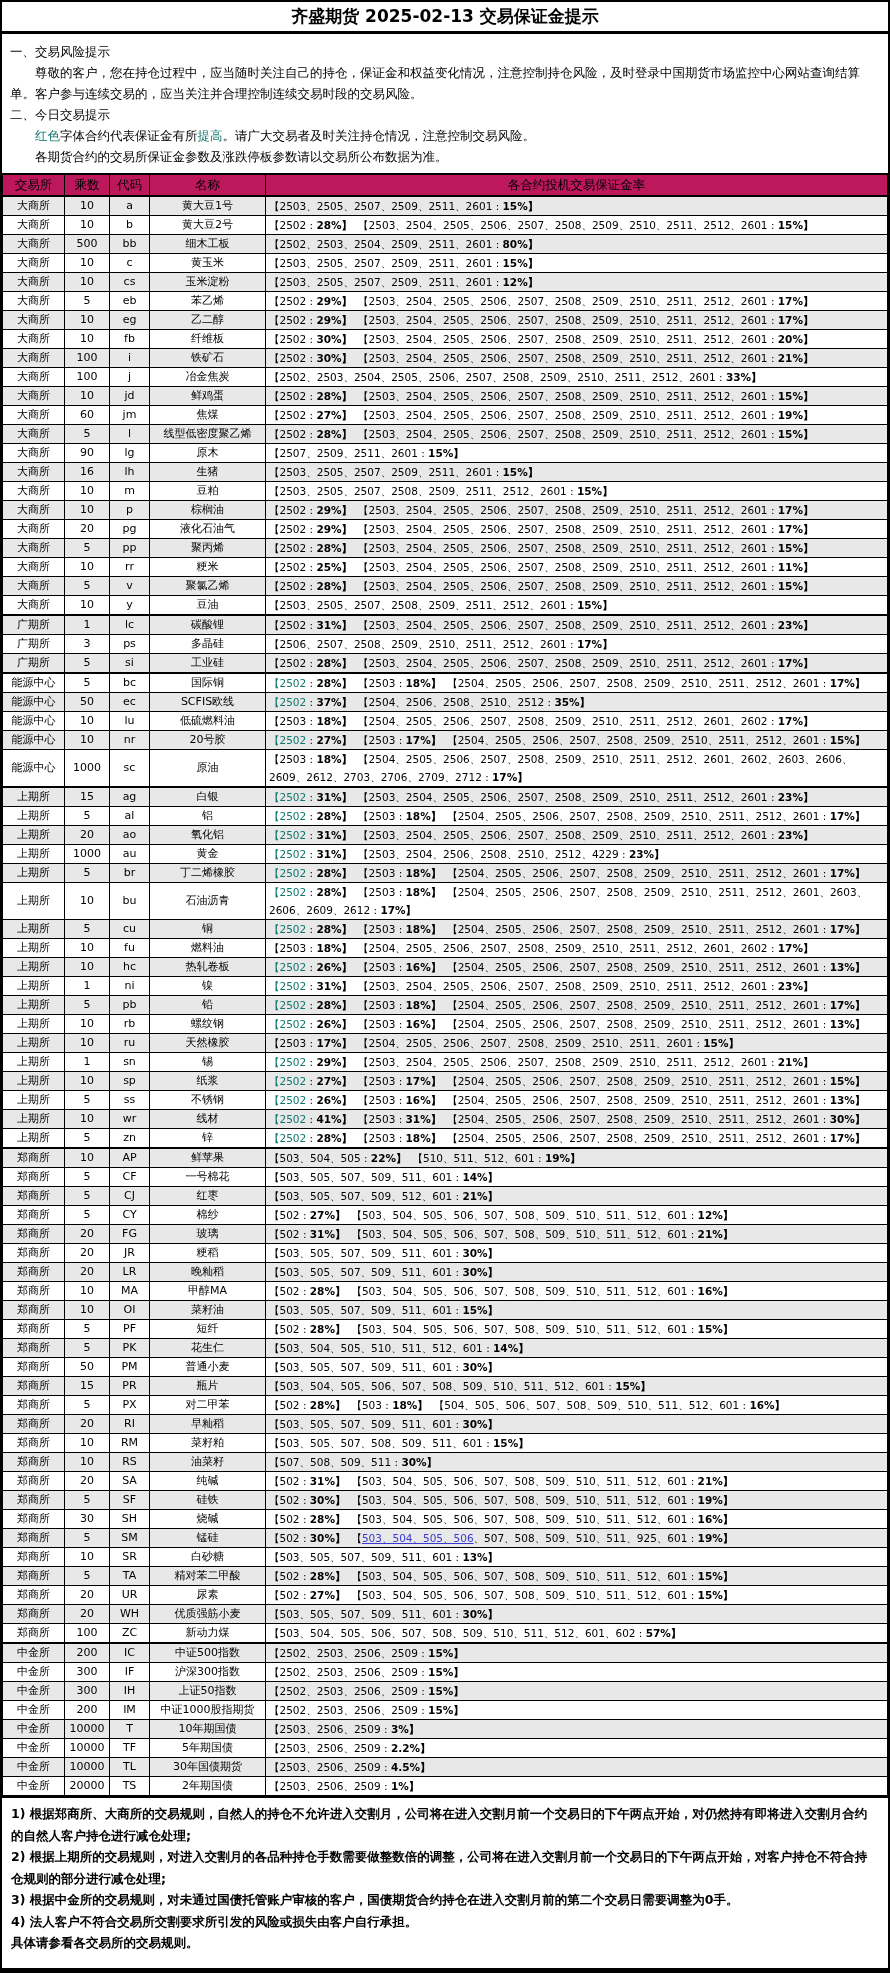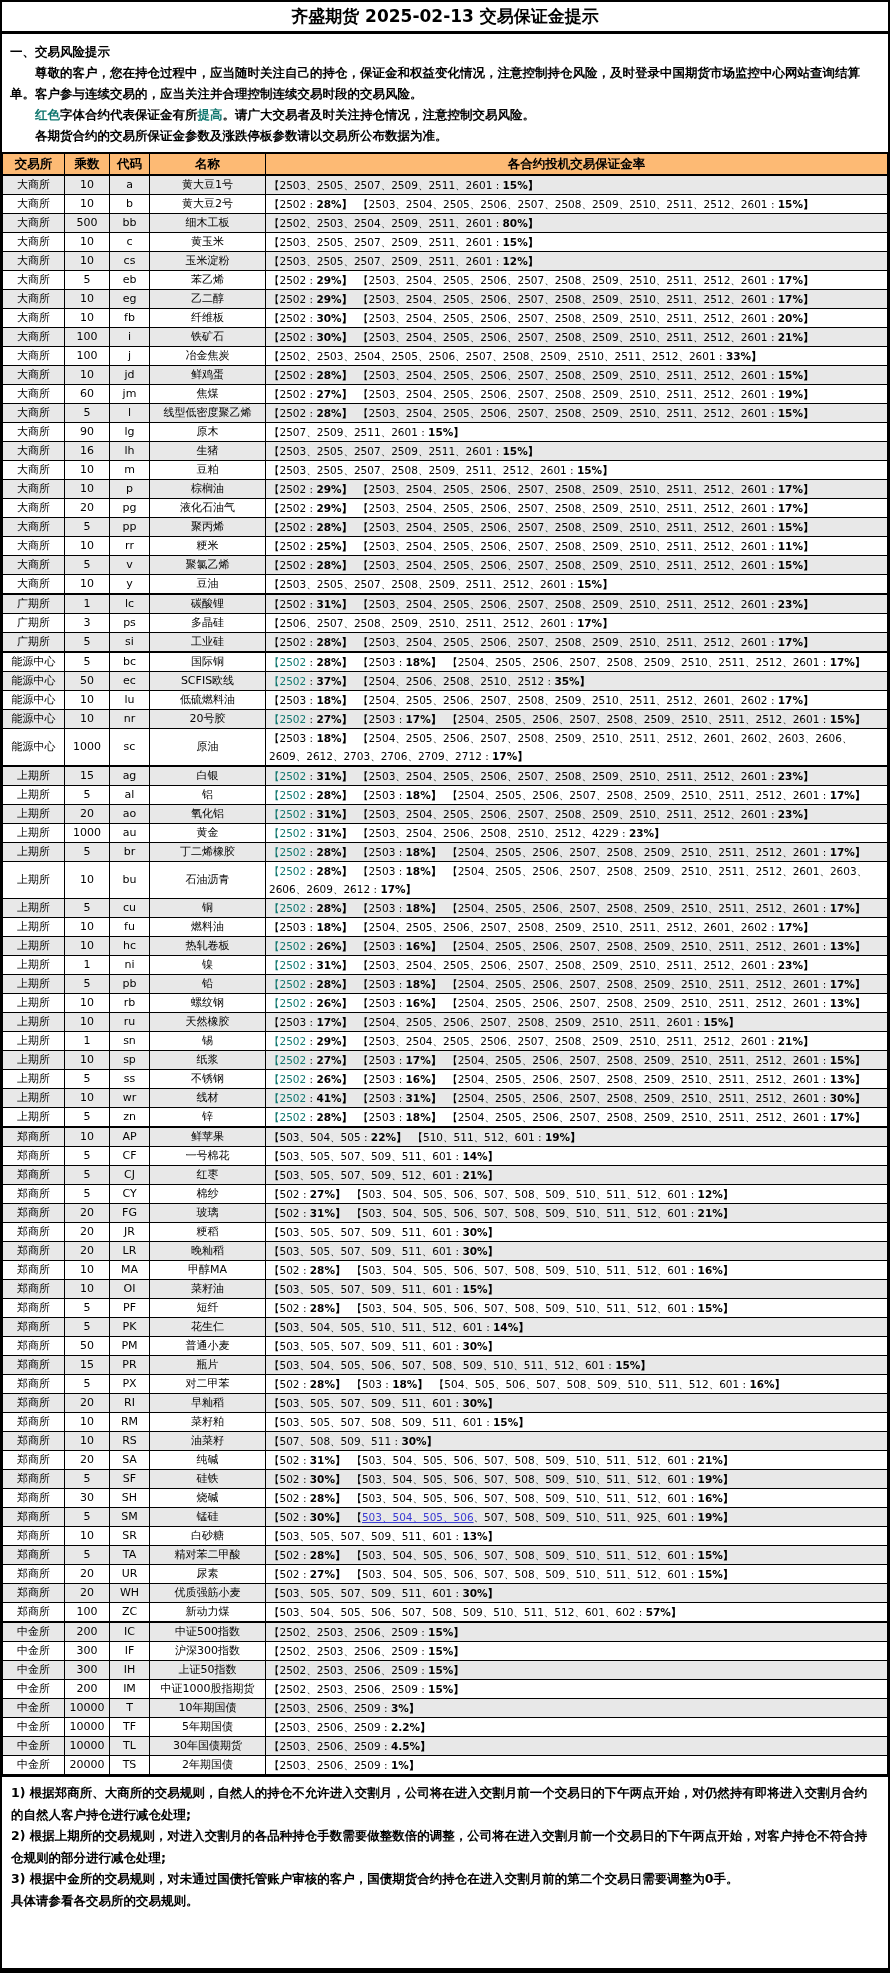--- a/index.html
+++ b/index.html
@@ -1,42 +1,43 @@
 <!DOCTYPE html>
 <html><head>
 <meta charset="utf-8">
 <style>
   *{margin:0;padding:0;box-sizing:border-box}
   html,body{background:#fff}
   body{width:890px;font-family:"DejaVu Sans",sans-serif;color:#000}
   .page{width:890px;height:1973px;border:2px solid #000;border-bottom:5px solid #000;display:flex;flex-direction:column}
   .title{flex:none;font-size:17px;font-weight:bold;text-align:center;line-height:29px;border-bottom:3px solid #000}
-  .intro{flex:none;padding:7px 10px 6px 8px;font-size:12.5px;font-weight:bold;line-height:21px}
+  .intro{flex:none;padding:7px 10px 6px 8px;font-size:12.5px;font-weight:normal;line-height:21px}
   .intro .ind{text-indent:2em}
   table{width:100%;border-collapse:collapse;table-layout:fixed;font-size:11px}
-  th{border:1px solid #000;border-top:2px solid #000;border-bottom:2px solid #000;height:22px;font-size:12.5px;font-weight:bold;background:#fdba74;text-align:center}
+  th{border:1px solid #000;border-top:2px solid #000;border-bottom:2px solid #000;height:22px;font-size:12.5px;font-weight:normal;background:#be185d;text-align:center}
   td{border:1px solid #000;height:18px;line-height:18px;text-align:center;overflow:hidden}
   td.m{text-align:left;padding:0 3px;font-size:10.5px;white-space:normal}
   tr.alt td{background:#e8e8e8}
   tr.gstart td{border-top:2px solid #000}
   .grp{margin-right:6px}
   .red{color:#0f766e}
   .blue{color:#3a3ad1;text-decoration:underline}
   b{font-weight:bold}
   .notes{flex:1;border-top:2px solid #000;padding:5px 9px;font-size:12.5px;font-weight:bold;line-height:21.5px}
 </style>
 </head>
 <body>
 
 <div class="page">
   <div class="title">齐盛期货 2025-02-13 交易保证金提示</div>
 
   <div class="intro">
     <p>一、交易风险提示</p>
     <p class="ind">尊敬的客户，您在持仓过程中，应当随时关注自己的持仓，保证金和权益变化情况，注意控制持仓风险，及时登录中国期货市场监控中心网站查询结算单。客户参与连续交易的，应当关注并合理控制连续交易时段的交易风险。</p>
+    <p>二、今日交易提示</p>
     <p class="ind" id="s2l1"><span class="red">红色</span><span>字体合约代表保证金有所</span><span class="red">提高</span><span>。请广大交易者及时关注持仓情况，注意控制交易风险。</span></p>
     <p class="ind">各期货合约的交易所保证金参数及涨跌停板参数请以交易所公布数据为准。</p>
   </div>
 
   <table>
     <colgroup>
       <col style="width:62px">
         <col style="width:45px">
         <col style="width:40px">
         <col style="width:116px">
@@ -627,16 +628,17 @@
           <td class="m"><span class="grp"><span>【2503、2506、2509</span> : <b>1%】</b></span></td>
         </tr>
       </tbody>
   </table>
 
   <div class="notes">
     <div id="notes-list">
         <p>1) 根据郑商所、大商所的交易规则，自然人的持仓不允许进入交割月，公司将在进入交割月前一个交易日的下午两点开始，对仍然持有即将进入交割月合约的自然人客户持仓进行减仓处理;</p>
         <p>2) 根据上期所的交易规则，对进入交割月的各品种持仓手数需要做整数倍的调整，公司将在进入交割月前一个交易日的下午两点开始，对客户持仓不符合持仓规则的部分进行减仓处理;</p>
         <p>3) 根据中金所的交易规则，对未通过国债托管账户审核的客户，国债期货合约持仓在进入交割月前的第二个交易日需要调整为0手。</p>
+        <p>4) 法人客户不符合交易所交割要求所引发的风险或损失由客户自行承担。</p>
       </div>
     <p>具体请参看各交易所的交易规则。</p>
   </div>
 </div>
 
 </body></html>

